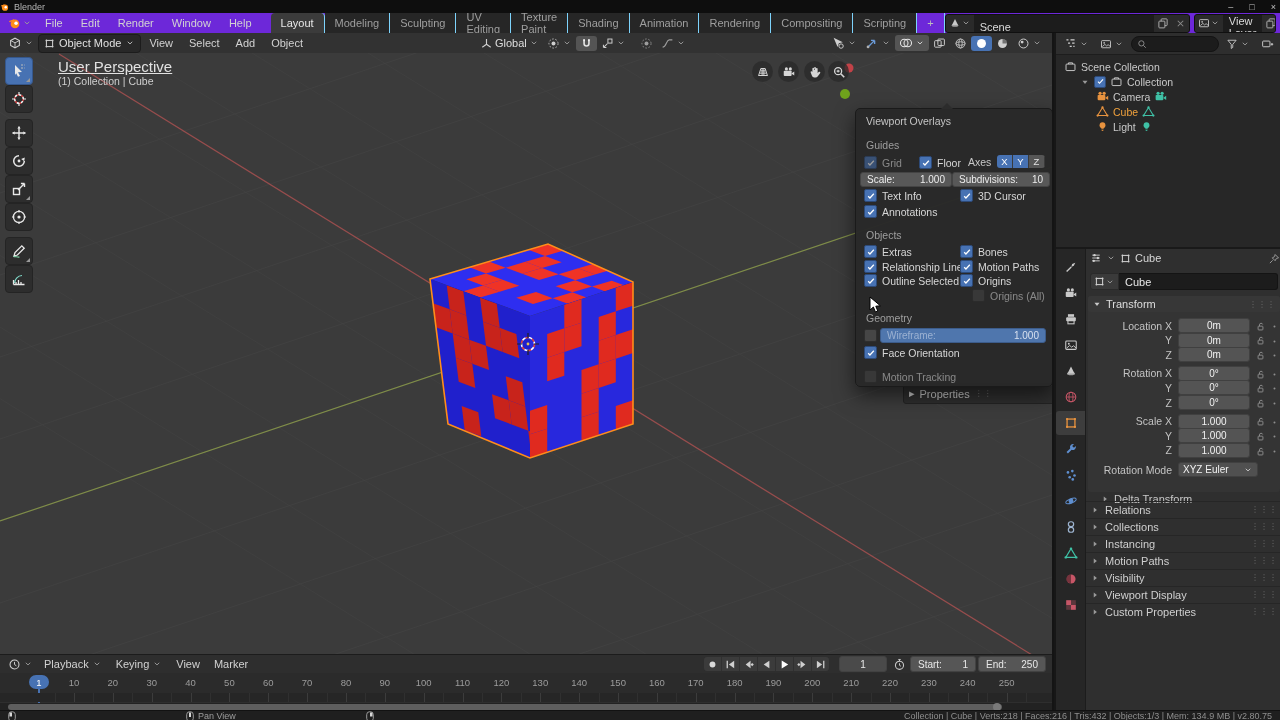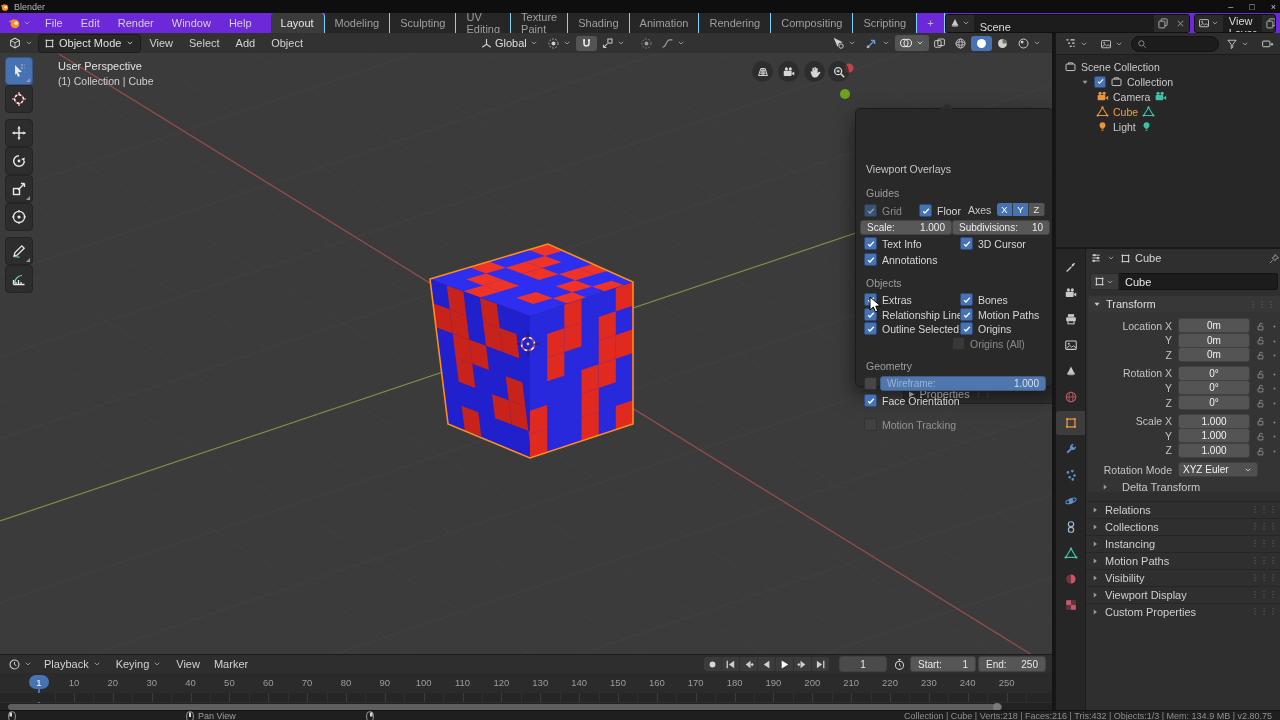--- a/index.html
+++ b/index.html
@@ -28,28 +28,28 @@
   .hdr-field{display:flex;align-items:center;gap:4px;background:#282828;border:1px solid #1c1c1c;border-radius:4px;padding:1px 5px;height:15px;color:#e0e0e0;}
   .active-btn{background:#545454;border-radius:3px;}
   .shade-active{background:#4772b3;border-radius:3px;}
   
   .tool-btn{position:absolute;left:5px;width:26px;height:26px;background:#2d2d2d;border:1px solid #242424;border-radius:4px;display:flex;align-items:center;justify-content:center;}
   .tool-btn.active{background:#4772b3;border-color:#35578c;}
   .tool-btn .sub{position:absolute;right:2px;bottom:2px;width:0;height:0;border-left:4px solid transparent;border-bottom:4px solid #9a9a9a;}
   
   #viewport{left:0;top:53px;width:1052px;height:601px;background:#3b3b3b;overflow:hidden;}
   #corner{left:58px;top:6px;line-height:15px;}
-  #corner .l1{color:#e2e2e2;font-size:11px;}
+  #corner .l1{color:#e2e2e2;font-size:15px;text-decoration:underline;}
   #corner .l2{color:#cfcfcf;font-size:10.5px;}
   .navbtn{position:absolute;width:21px;height:21px;border-radius:50%;background:rgba(42,42,42,.75);display:flex;align-items:center;justify-content:center;}
   
   #popup{left:855px;top:55px;width:196px;height:277px;background:rgba(40,40,40,.97);
          border:1px solid #1a1a1a;border-radius:5px;box-shadow:0 8px 20px rgba(0,0,0,.55);z-index:50;font-size:10.5px;}
   #popup:before{content:"";position:absolute;top:-6px;left:85px;width:0;height:0;border-left:6px solid transparent;border-right:6px solid transparent;border-bottom:6px solid #2c2c2c;}
-  .pp{position:absolute;display:flex;align-items:center;gap:5px;margin-top:48px;}
+  .pp{position:absolute;display:flex;align-items:center;gap:5px;}
   .pp-title{color:#c4c4c4;}
   .pp-sec{color:#9e9e9e;}
   .cb{width:11px;height:11px;border-radius:2px;background:#4772b3;border:1px solid #2d4a78;display:flex;align-items:center;justify-content:center;flex:0 0 auto;}
   .cb.off{background:#464646;border-color:#2e2e2e;}
   .cb-lbl{color:#d6d6d6;}
   .dim{opacity:.55;}
   .slider{height:13px;background:#585858;border:1px solid #444;border-radius:3px;color:#ececec;display:flex;align-items:center;justify-content:space-between;padding:0 6px;font-size:10px;}
   .slider.blue{background:#4f76ad;border-color:#3c5c8b;color:#d7e0ef;}
   .axbtn{width:15px;height:13px;background:#565656;color:#e2e2e2;display:flex;align-items:center;justify-content:center;font-size:9.5px;border-right:1px solid #3a3a3a;}
   .axbtn.on{background:#4772b3;color:#fff;}
@@ -556,21 +556,21 @@
         <span class="cb-lbl">Outline Selected</span>
       </span>
       <span class="pp " style="left:104px;top:165px">
         <span class="cb">
           <svg class="ic" width="10" height="10" viewBox="0 0 16 16" style="color:#fff">
             <path d="M3.5 8.4l2.8 2.8 6.2-6.8" fill="none" stroke="#fff" stroke-width="2"></path>
           </svg>
         </span>
         <span class="cb-lbl">Origins</span>
       </span>
-      <span class="pp dim" style="left:96px;top:180px">
+      <span class="pp dim" style="left:116px;top:180px">
         <span class="cb off"></span>
         <span class="cb-lbl">Origins (All)</span>
       </span>
       <div class="pp pp-sec" style="left:10px;top:203px">Geometry</div>
       <span class="pp" style="left:8px;top:220px">
         <span class="cb off"></span>
       </span>
       <div class="slider blue pp" style="left:24px;top:219px;width:152px">
         <span class="dim">Wireframe:</span>
         <span>1.000</span>
@@ -1003,21 +1003,21 @@
         </div>
         <div class="prow" style="left:0;top:213px">
           <span class="plabel">Rotation Mode</span>
           <span class="pfield dd">
             <span>XYZ Euler</span>
             <svg class="ic" width="10" height="10" viewBox="0 0 16 16" style="color:#c9c9c9">
               <path d="M4.5 6l3.5 3.5L11.5 6" fill="none" stroke="currentColor" stroke-width="1.6"></path>
             </svg>
           </span>
         </div>
-        <div class="prow" style="left:14px;top:232px;gap:12px;color:#c8c8c8">
+        <div class="prow" style="left:14px;top:244px;gap:4px;color:#c8c8c8">
           <svg class="ic" width="10" height="10" viewBox="0 0 16 16" style="color:#9a9a9a">
             <path d="M6 4l5 4-5 4z" fill="currentColor"></path>
           </svg>
           <span>Delta Transform</span>
         </div>
         <div class="cpanel" style="top:252px">
           <svg class="ic" width="10" height="10" viewBox="0 0 16 16" style="color:#9a9a9a">
             <path d="M6 4l5 4-5 4z" fill="currentColor"></path>
           </svg>
           <span>Relations</span>

